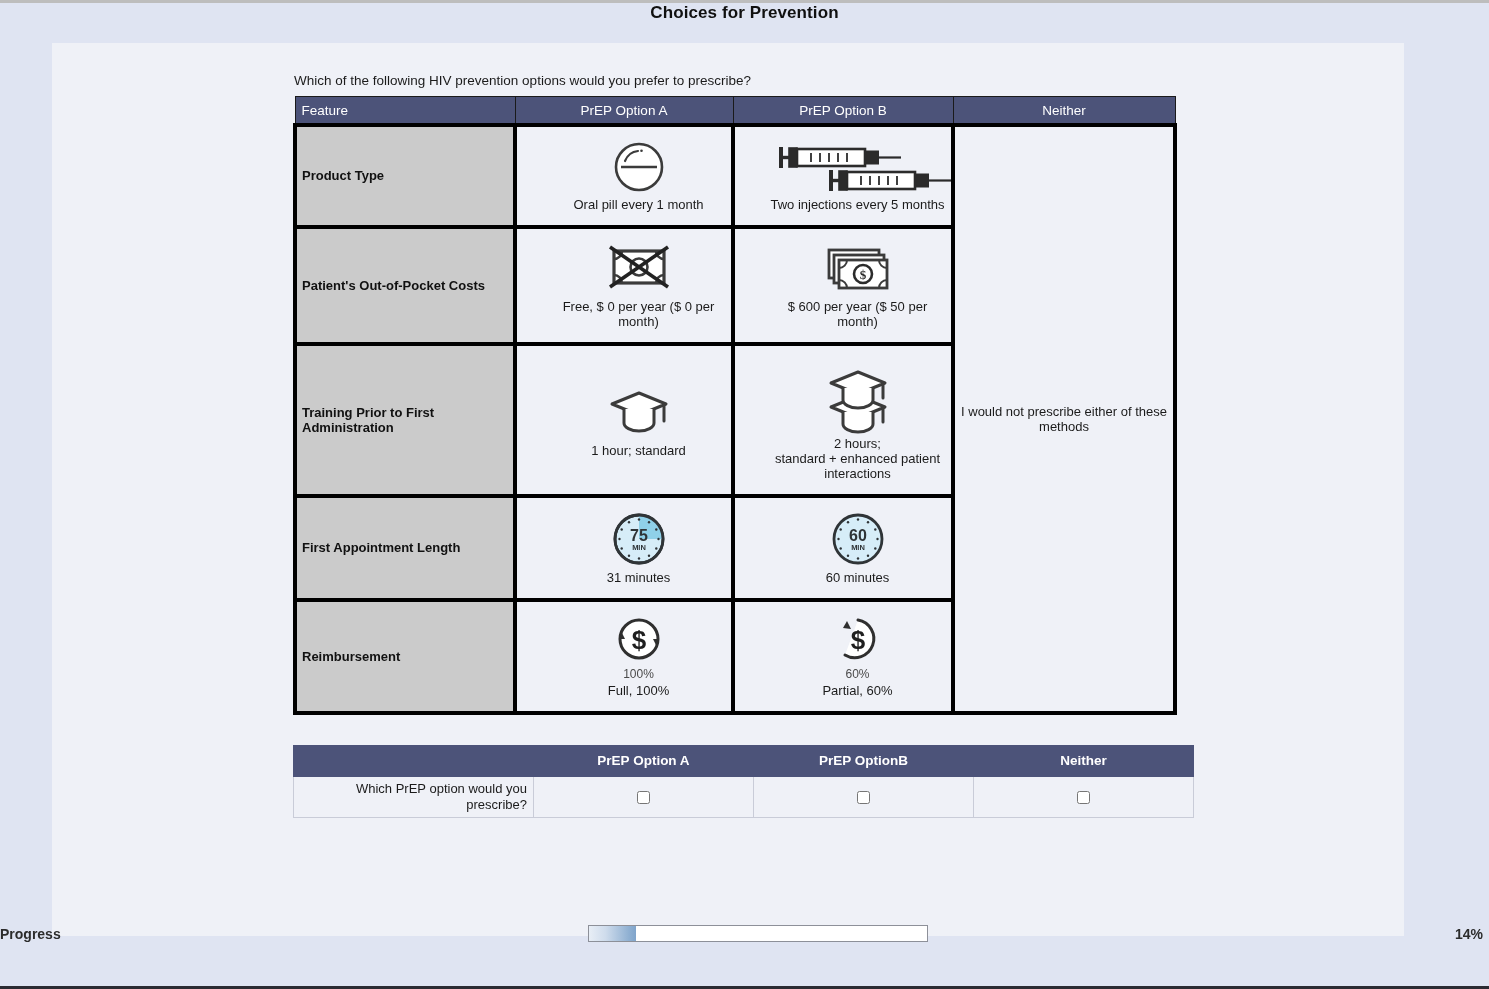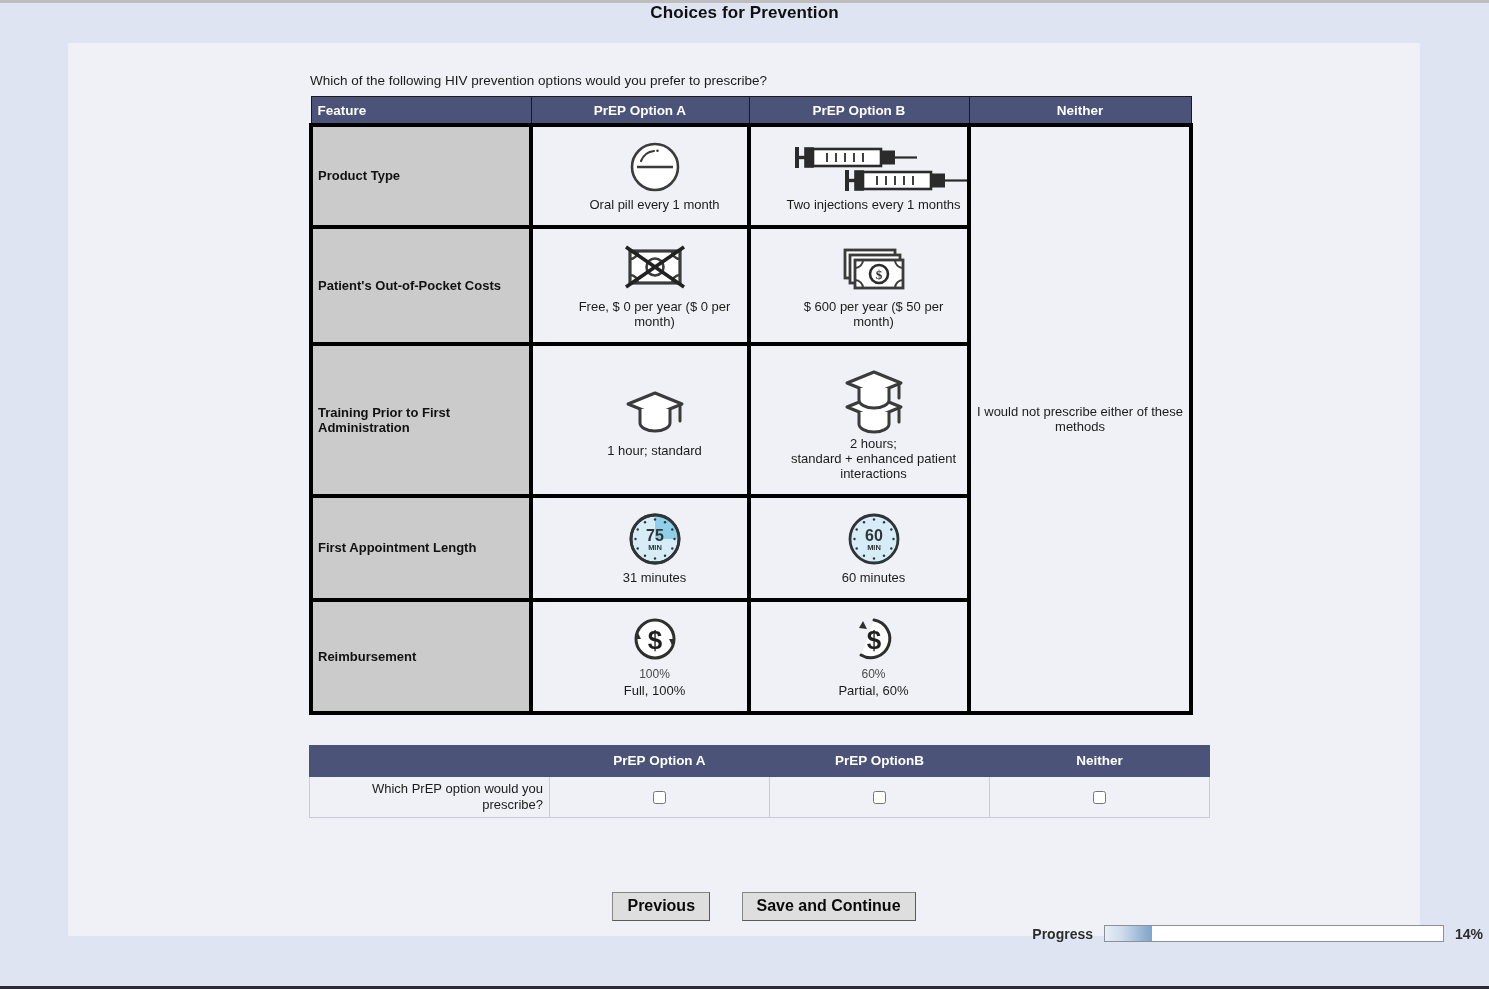--- a/index.html
+++ b/index.html
@@ -28,21 +28,21 @@
     left: 0;
     width: 1489px;
     text-align: center;
     font-size: 17px;
     font-weight: bold;
     color: #101010;
     letter-spacing: 0.1px;
   }
   .content-panel {
     position: absolute;
-    left: 68px;
+    left: 52px;
     top: 43px;
     width: 1352px;
     height: 893px;
     background: #eff1f7;
   }
   .inner {
     position: absolute;
     left: 241px;
     top: 0;
     width: 900px;
@@ -59,21 +59,21 @@
   table.compare {
     border-collapse: collapse;
     width: 880px;
     table-layout: fixed;
     border: 1px solid #1a1a1a;
   }
   table.compare th {
     background: #4c5379;
     color: #ffffff;
     font-size: 13.5px;
-    font-weight: bold;
+    font-weight: normal;
     height: 24px;
     border: 1px solid #1a1a1a;
     padding: 1px 6px;
   }
   table.compare th.feature-head {
     text-align: left;
   }
   table.compare td {
     border: 4px solid #000000;
     background: #eff1f7;
@@ -192,21 +192,21 @@
   }
 
   
   .progress-row {
     position: absolute;
     left: 0;
     top: 925px;
     width: 1489px;
     display: flex;
     align-items: center;
-    justify-content: flex-end;
+    justify-content: space-between;
     gap: 11px;
   }
   .progress-label {
     font-size: 14px;
     font-weight: bold;
     color: #2c2c2c;
   }
   .progress-track {
     width: 340px;
     height: 17px;
@@ -310,21 +310,21 @@
                         <line x1="40" y1="10" x2="40" y2="19"></line>
                         <line x1="49" y1="10" x2="49" y2="19"></line>
                         <line x1="58" y1="10" x2="58" y2="19"></line>
                         <line x1="67" y1="10" x2="67" y2="19"></line>
                         <line x1="76" y1="10" x2="76" y2="19"></line>
                       </g>
                     </g>
                   </g>
                 </svg>
               </span>
-              <span class="cell-label">Two injections every 1 months</span>
+              <span class="cell-label">Two injections every 5 months</span>
             </div>
           </td>
           <td class="neither-cell" rowspan="5">I would not prescribe either of these methods</td>
         </tr>
 
         <tr style="height:110px">
           <td class="feature-cell">Patient's Out-of-Pocket Costs</td>
           <td>
             <div class="cell-inner">
               <span class="icon-wrap">
@@ -517,24 +517,20 @@
           <td>
             <input class="cb" type="checkbox" style="">
           </td>
           <td>
             <input class="cb" type="checkbox" style="">
           </td>
         </tr>
       </tbody>
     </table>
 
-    <div class="buttons">
-      <button class="nav-btn">Previous</button>
-      <button class="nav-btn">Save and Continue</button>
-    </div>
 
   </div>
 </div>
 
 <div class="progress-row">
   <span class="progress-label">Progress</span>
   <span class="progress-track">
     <span class="progress-fill" id="progress-fill" style="width: 14%;"></span>
   </span>
   <span class="progress-pct">14%</span>

